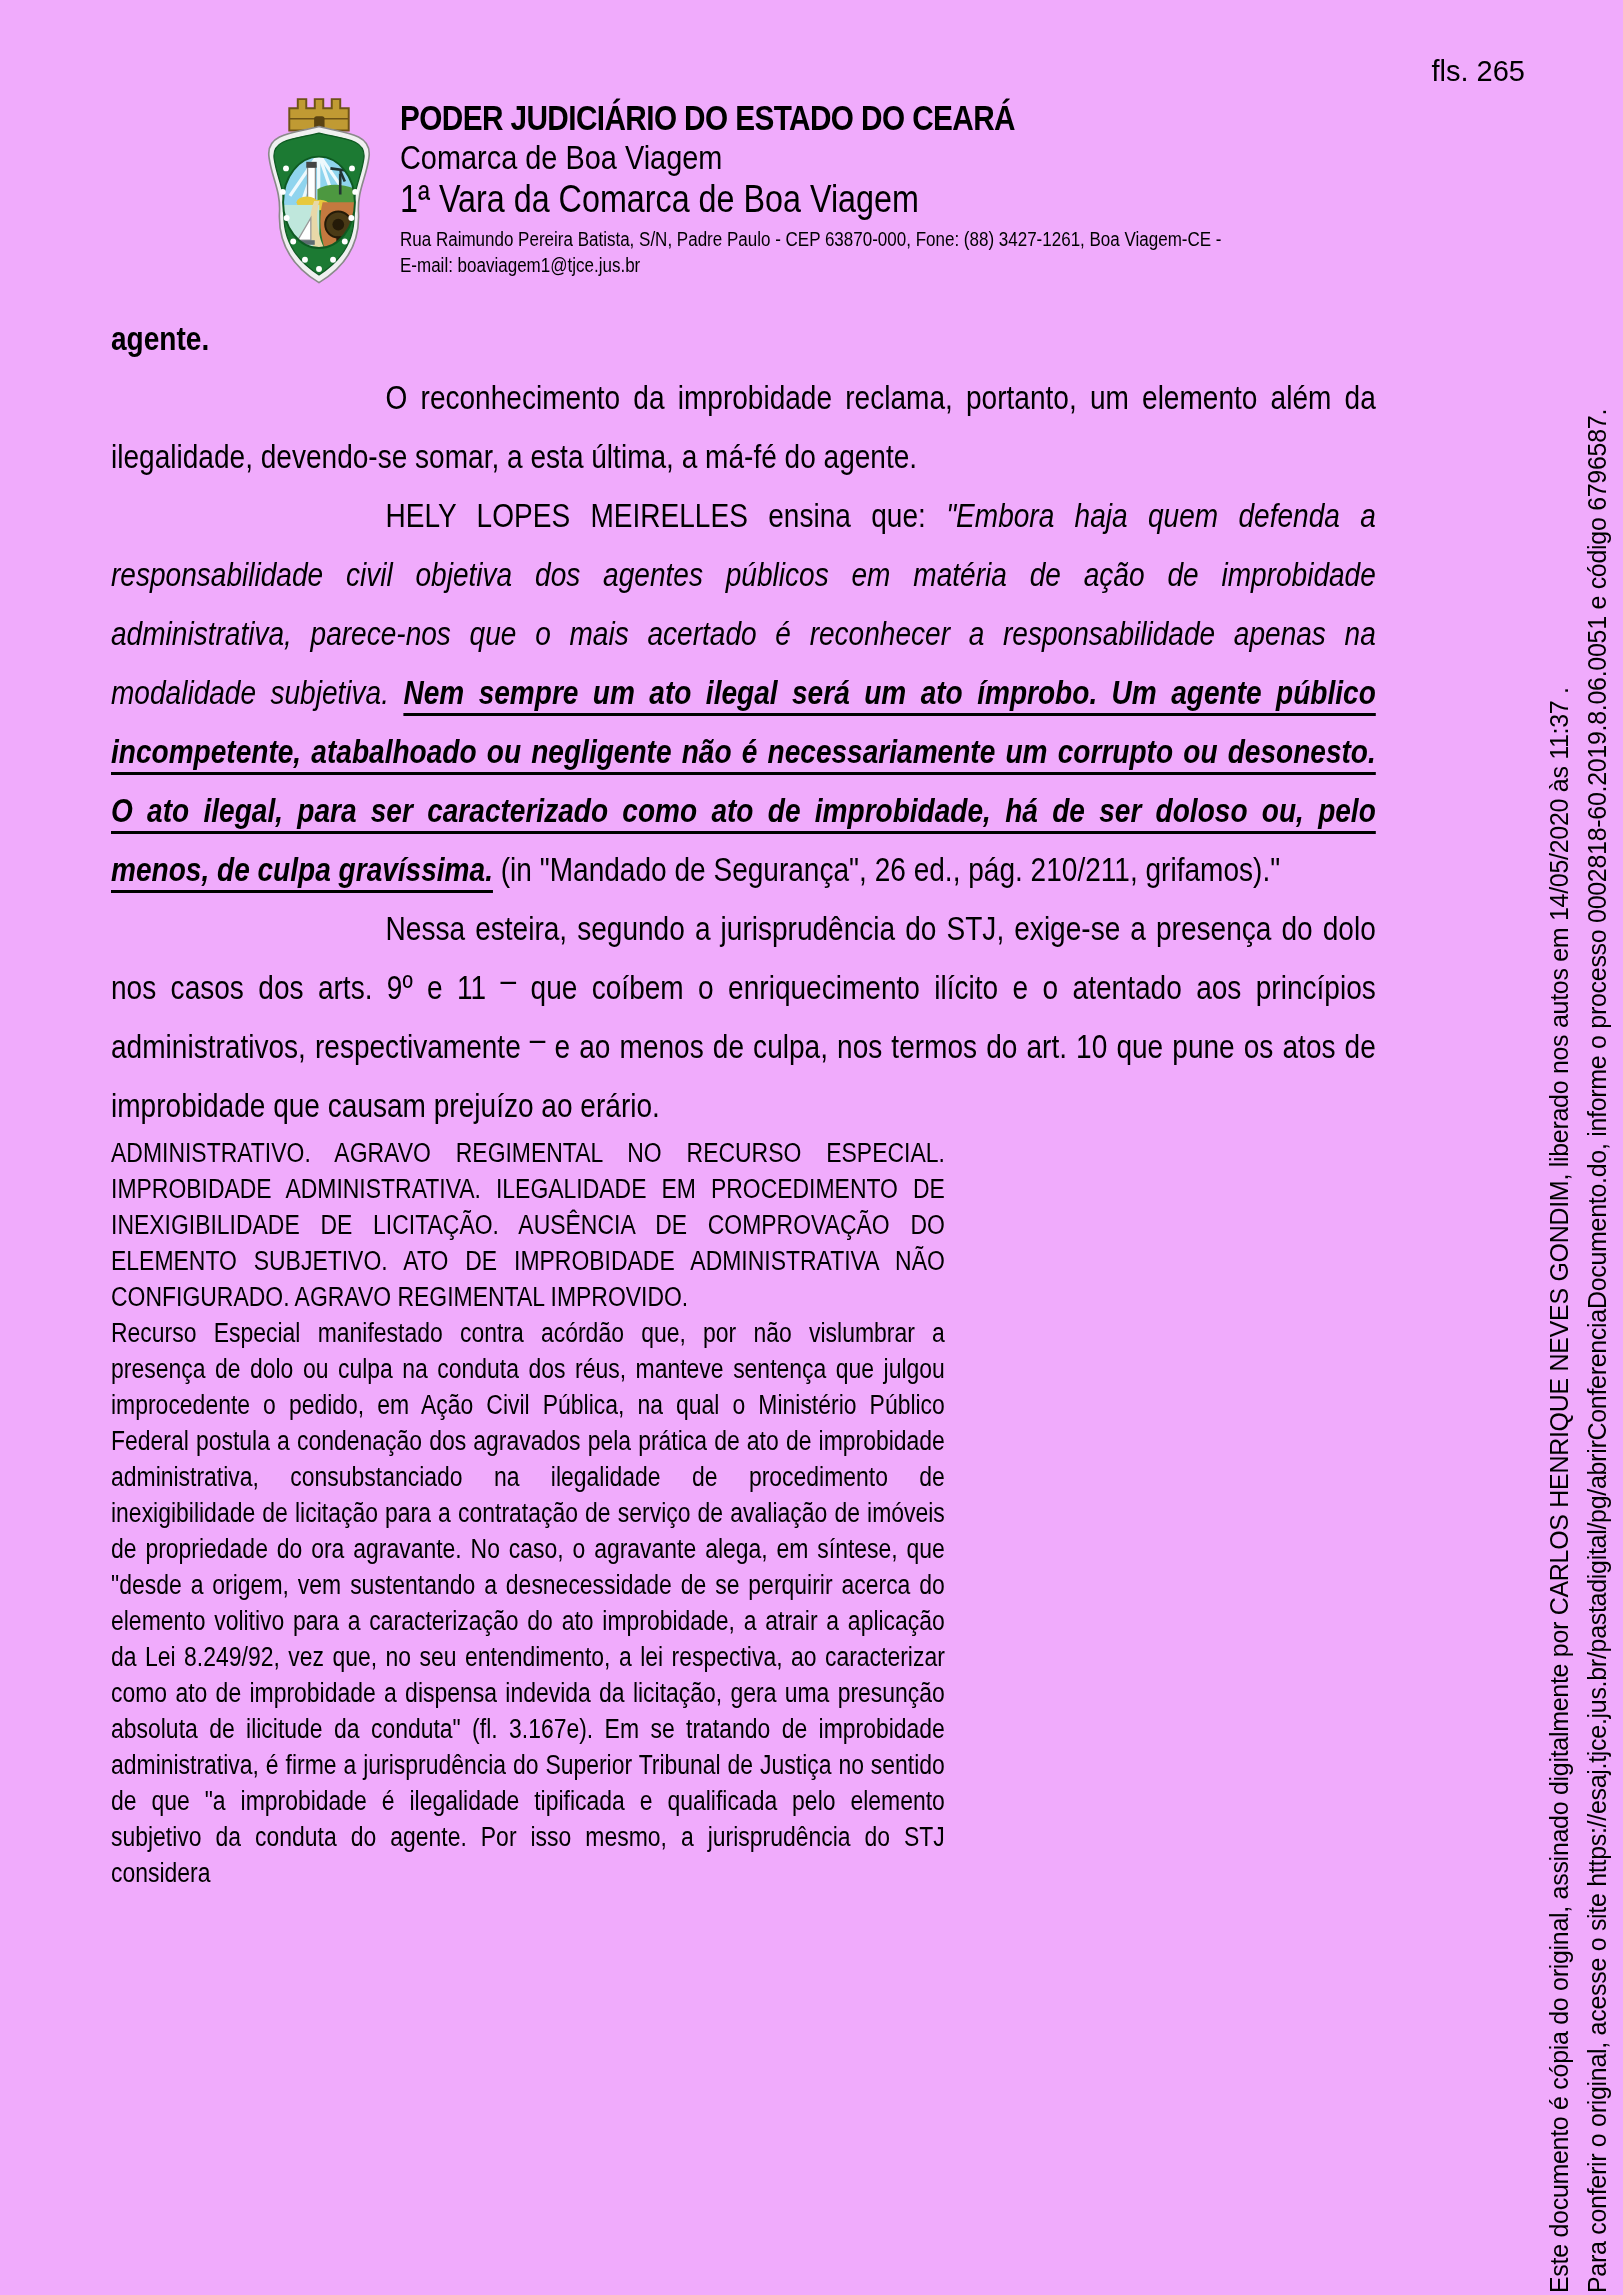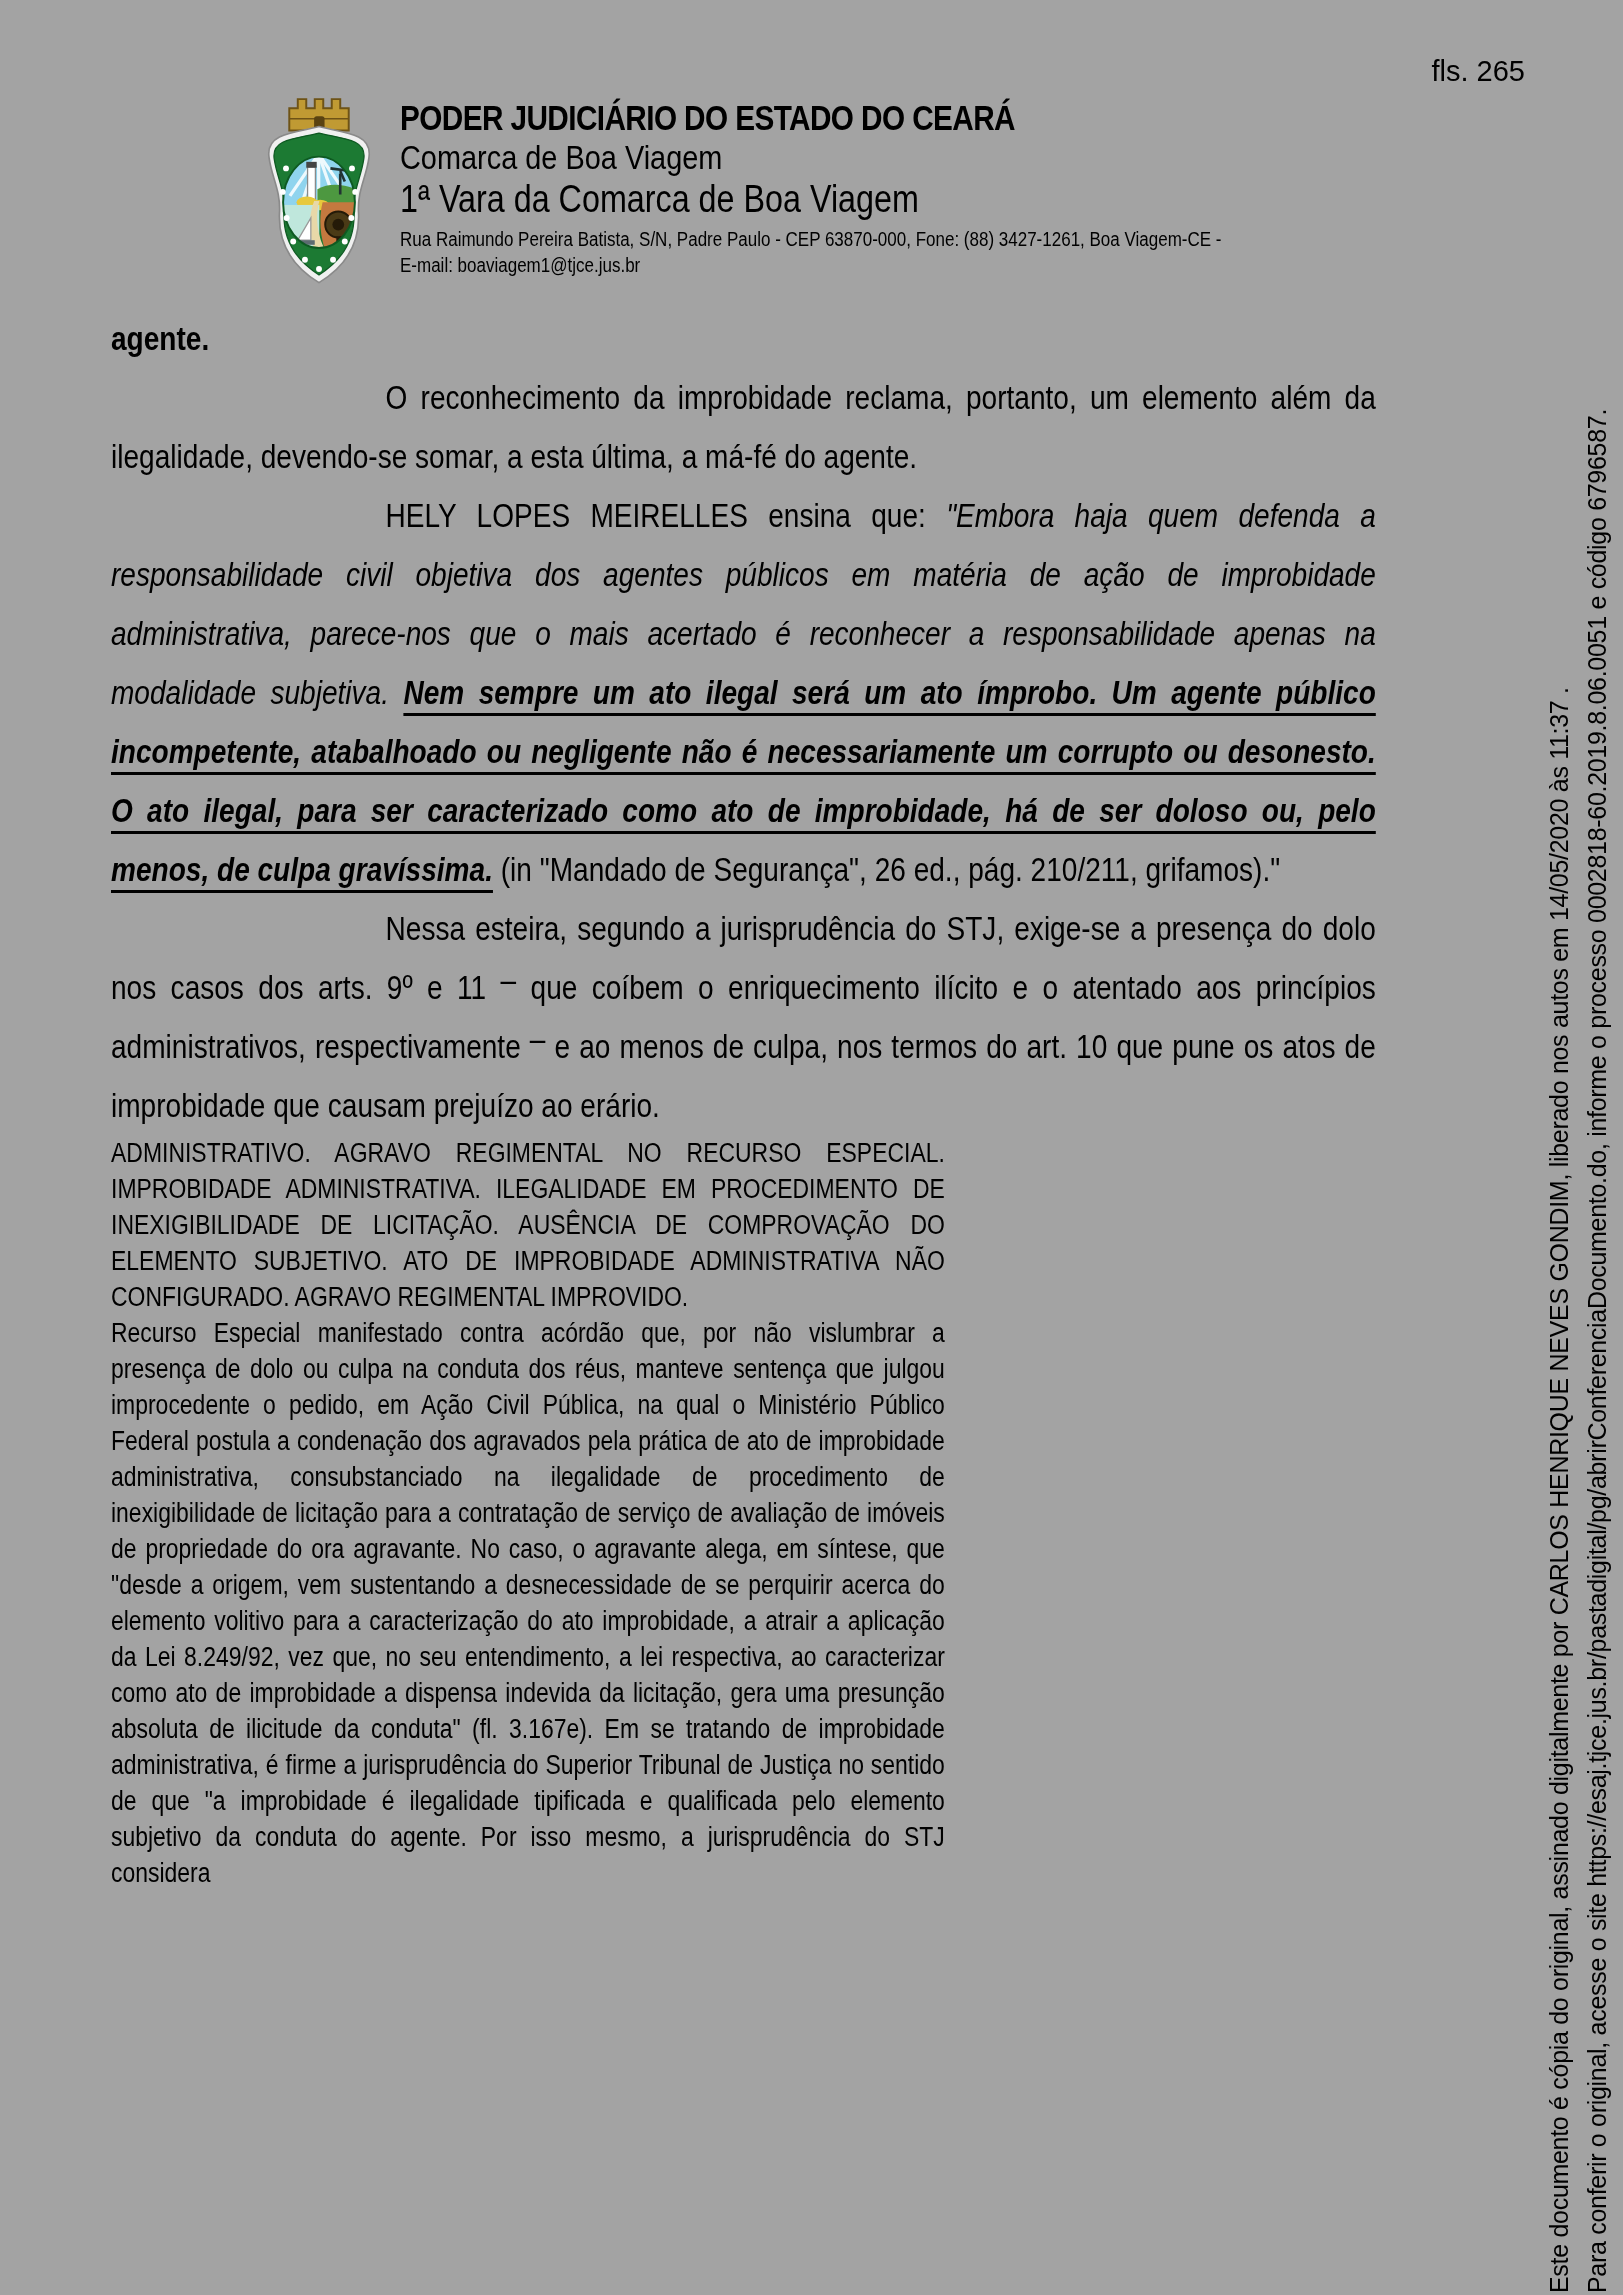--- a/index.html
+++ b/index.html
@@ -1,19 +1,19 @@
 <!DOCTYPE html>
 <html style="font-size:10.5px"><head>
 <meta charset="utf-8">
 <style>
   html,body{margin:0;padding:0;background:#ffffff;}
   #page{
     position:relative;
     width:1623px;height:2295px;
-    background:#a3a3a3;
+    background:#f0abfc;
     color:#000;
     font-family:"Liberation Sans", sans-serif;
     overflow:hidden;
   }
   .fls{position:absolute;top:55px;right:98px;font-size:29px;}
 
   .crest{position:absolute;left:252px;top:90px;width:134px;height:209px;}
 
   .header-text{
     position:absolute;left:400px;top:97px;width:1373px;

